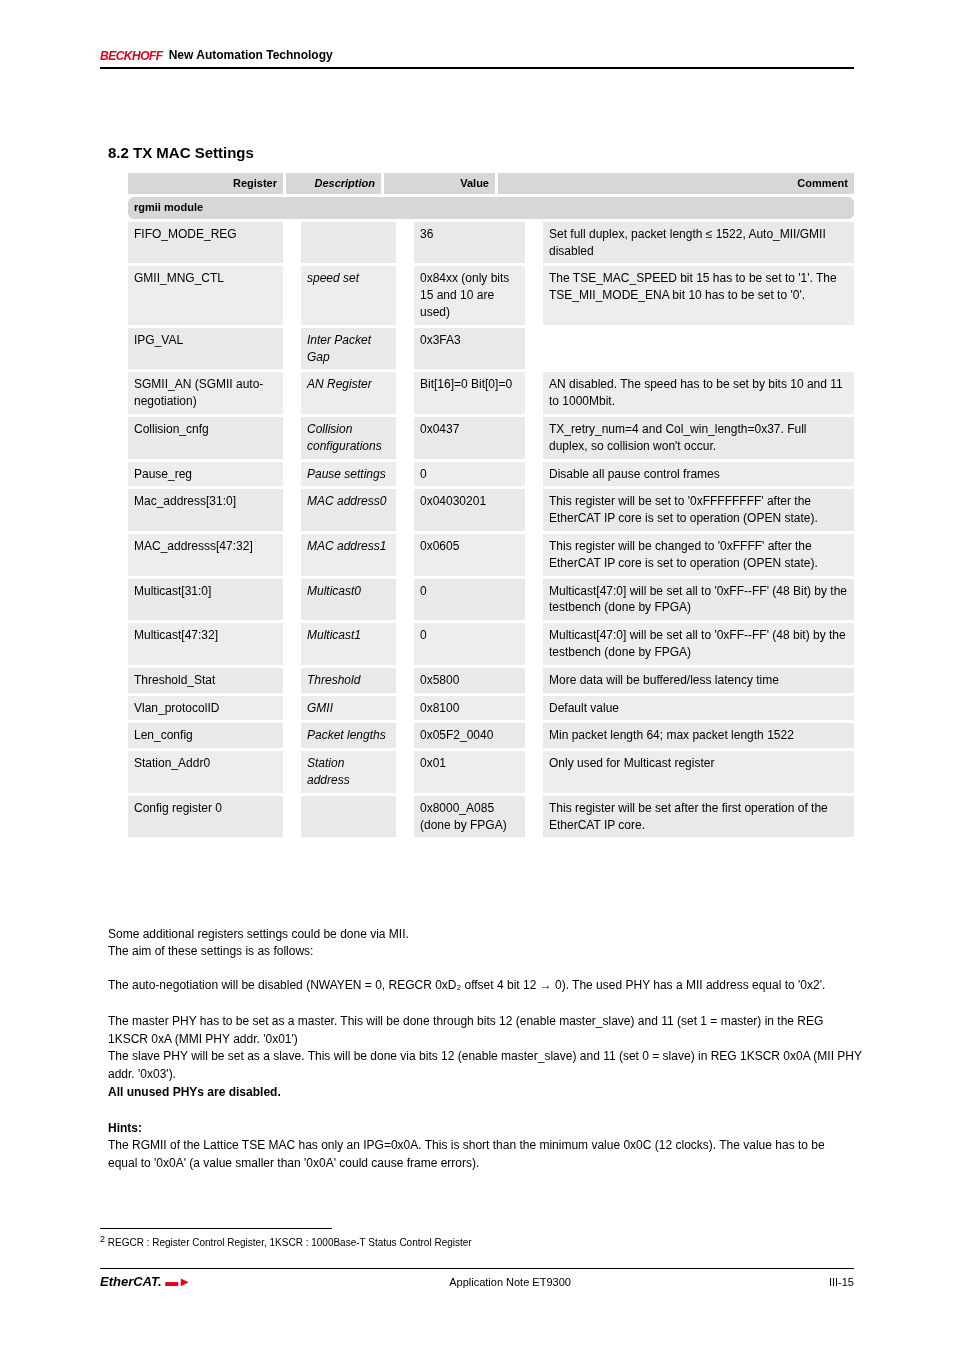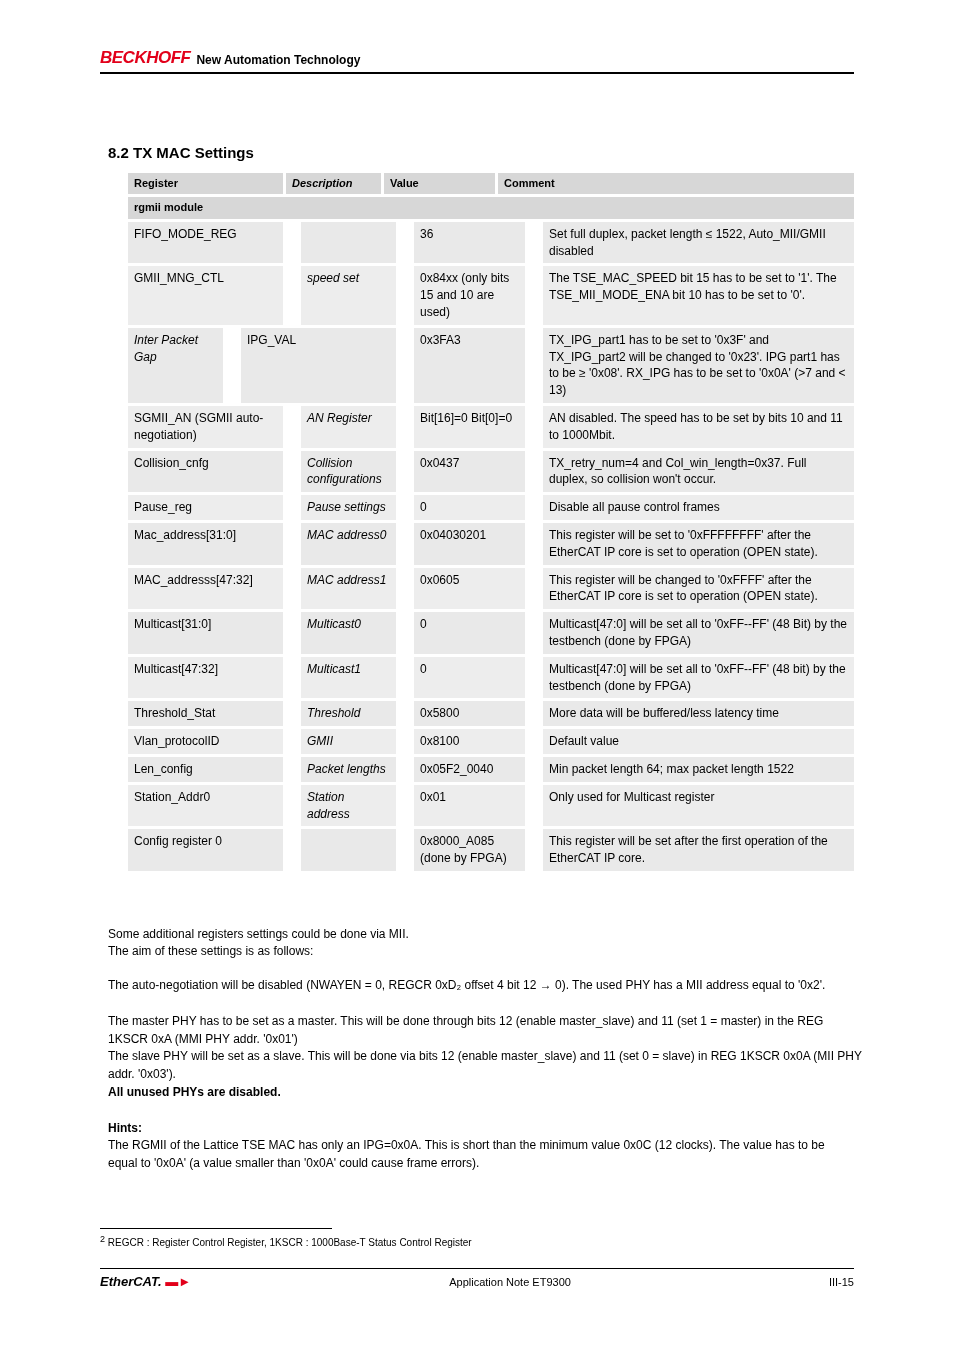--- a/index.html
+++ b/index.html
@@ -17,21 +17,21 @@
       top: 48px;
       left: 100px;
       right: 100px;
       display: flex;
       align-items: flex-end;
       border-bottom: 2px solid #000;
       padding-bottom: 4px;
     }
     .logo-text {
       font-weight: 900;
-      font-size: 17px;
+      font-size: 12px;
       color: #E2001A;
       font-style: italic;
       letter-spacing: -0.5px;
     }
     .tagline {
       font-size: 12px;
       font-weight: 700;
       margin-left: 6px;
       padding-bottom: 1px;
     }
@@ -52,32 +52,34 @@
     }
     .thead-row {
       display: flex;
       gap: 3px;
     }
     .thead-row .th {
       background: #D7D7D7;
       padding: 3px 6px;
       font-weight: bold;
       font-size: 11px;
+      text-align: right;
     }
     .col-reg { width: 155px; }
     .col-desc { width: 95px; font-style: italic; }
     .col-val { width: 111px; }
     .col-cmt { flex: 1; }
     .module-row {
       display: flex;
       background: #D7D7D7;
       padding: 3px 6px;
       font-weight: bold;
       font-size: 11px;
       margin-top: 3px;
+      border-radius: 6px;
     }
     .tbody .tr {
       display: flex;
       gap: 18px;
       margin-top: 3px;
     }
     .tbody .td {
       background: #EDEDED;
       padding: 4px 6px;
       font-size: 12px;
@@ -170,24 +172,23 @@
         <div class="td col-val">36</div>
         <div class="td col-cmt">Set full duplex, packet length ≤ 1522, Auto_MII/GMII disabled</div>
       </div>
       <div class="tr">
         <div class="td col-reg">GMII_MNG_CTL</div>
         <div class="td col-desc">speed set</div>
         <div class="td col-val">0x84xx (only bits 15 and 10 are used)</div>
         <div class="td col-cmt">The TSE_MAC_SPEED bit 15 has to be set to '1'. The TSE_MII_MODE_ENA bit 10 has to be set to '0'.</div>
       </div>
       <div class="tr">
+        <div class="td col-reg">IPG_VAL</div>
         <div class="td col-desc">Inter Packet Gap</div>
-        <div class="td col-reg">IPG_VAL</div>
         <div class="td col-val">0x3FA3</div>
-        <div class="td col-cmt">TX_IPG_part1 has to be set to '0x3F' and TX_IPG_part2 will be changed to '0x23'. IPG part1 has to be ≥ '0x08'. RX_IPG has to be set to '0x0A' (&gt;7 and &lt; 13)</div>
       </div>
       <div class="tr">
         <div class="td col-reg">SGMII_AN (SGMII auto-negotiation)</div>
         <div class="td col-desc">AN Register</div>
         <div class="td col-val">Bit[16]=0 Bit[0]=0</div>
         <div class="td col-cmt">AN disabled. The speed has to be set by bits 10 and 11 to 1000Mbit.</div>
       </div>
       <div class="tr">
         <div class="td col-reg">Collision_cnfg</div>
         <div class="td col-desc">Collision configurations</div>

